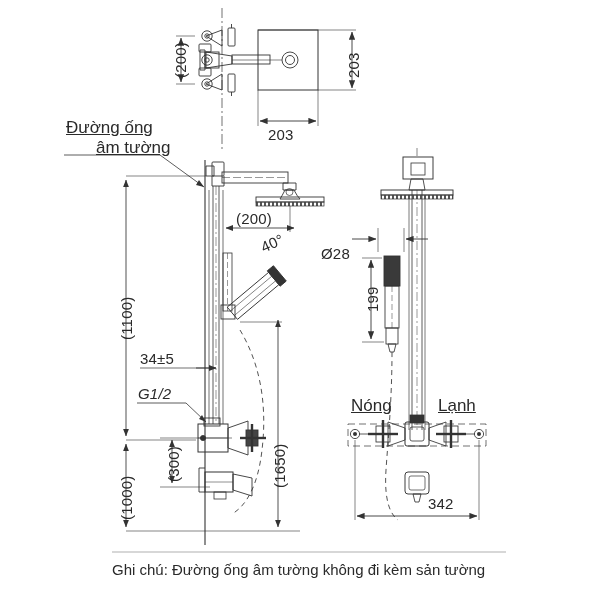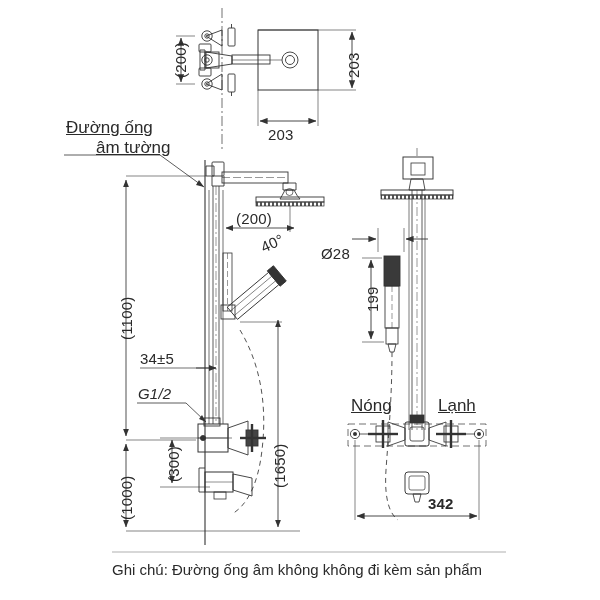--- a/index.html
+++ b/index.html
@@ -269,17 +269,17 @@
 
   <div class="txt dim" style="left:138px;top:385px;font-style:italic;">G1/2</div>
 
   <div class="txt dim dimv" style="left:165px;top:482px;transform:rotate(-90deg);">(300)</div>
 
   <div class="txt dim dimv" style="left:271px;top:488px;transform:rotate(-90deg);">(1650)</div>
 
   <div class="txt lbl" style="left:351px;top:396px;">Nóng</div>
   <div class="txt lbl" style="left:438px;top:396px;">Lạnh</div>
 
-  <div class="txt dim" style="left:428px;top:495px;font-weight:bold;">342</div>
-
-  <div class="txt note" style="left:112px;top:561px;">Ghi chú: Đường ống âm không không đi kèm sản phẩm</div>
+  <div class="txt dim" style="left:428px;top:495px;">342</div>
+
+  <div class="txt note" style="left:112px;top:561px;">Ghi chú: Đường ống âm tường không đi kèm sản tường</div>
 
 </div>
 
 </body></html>

